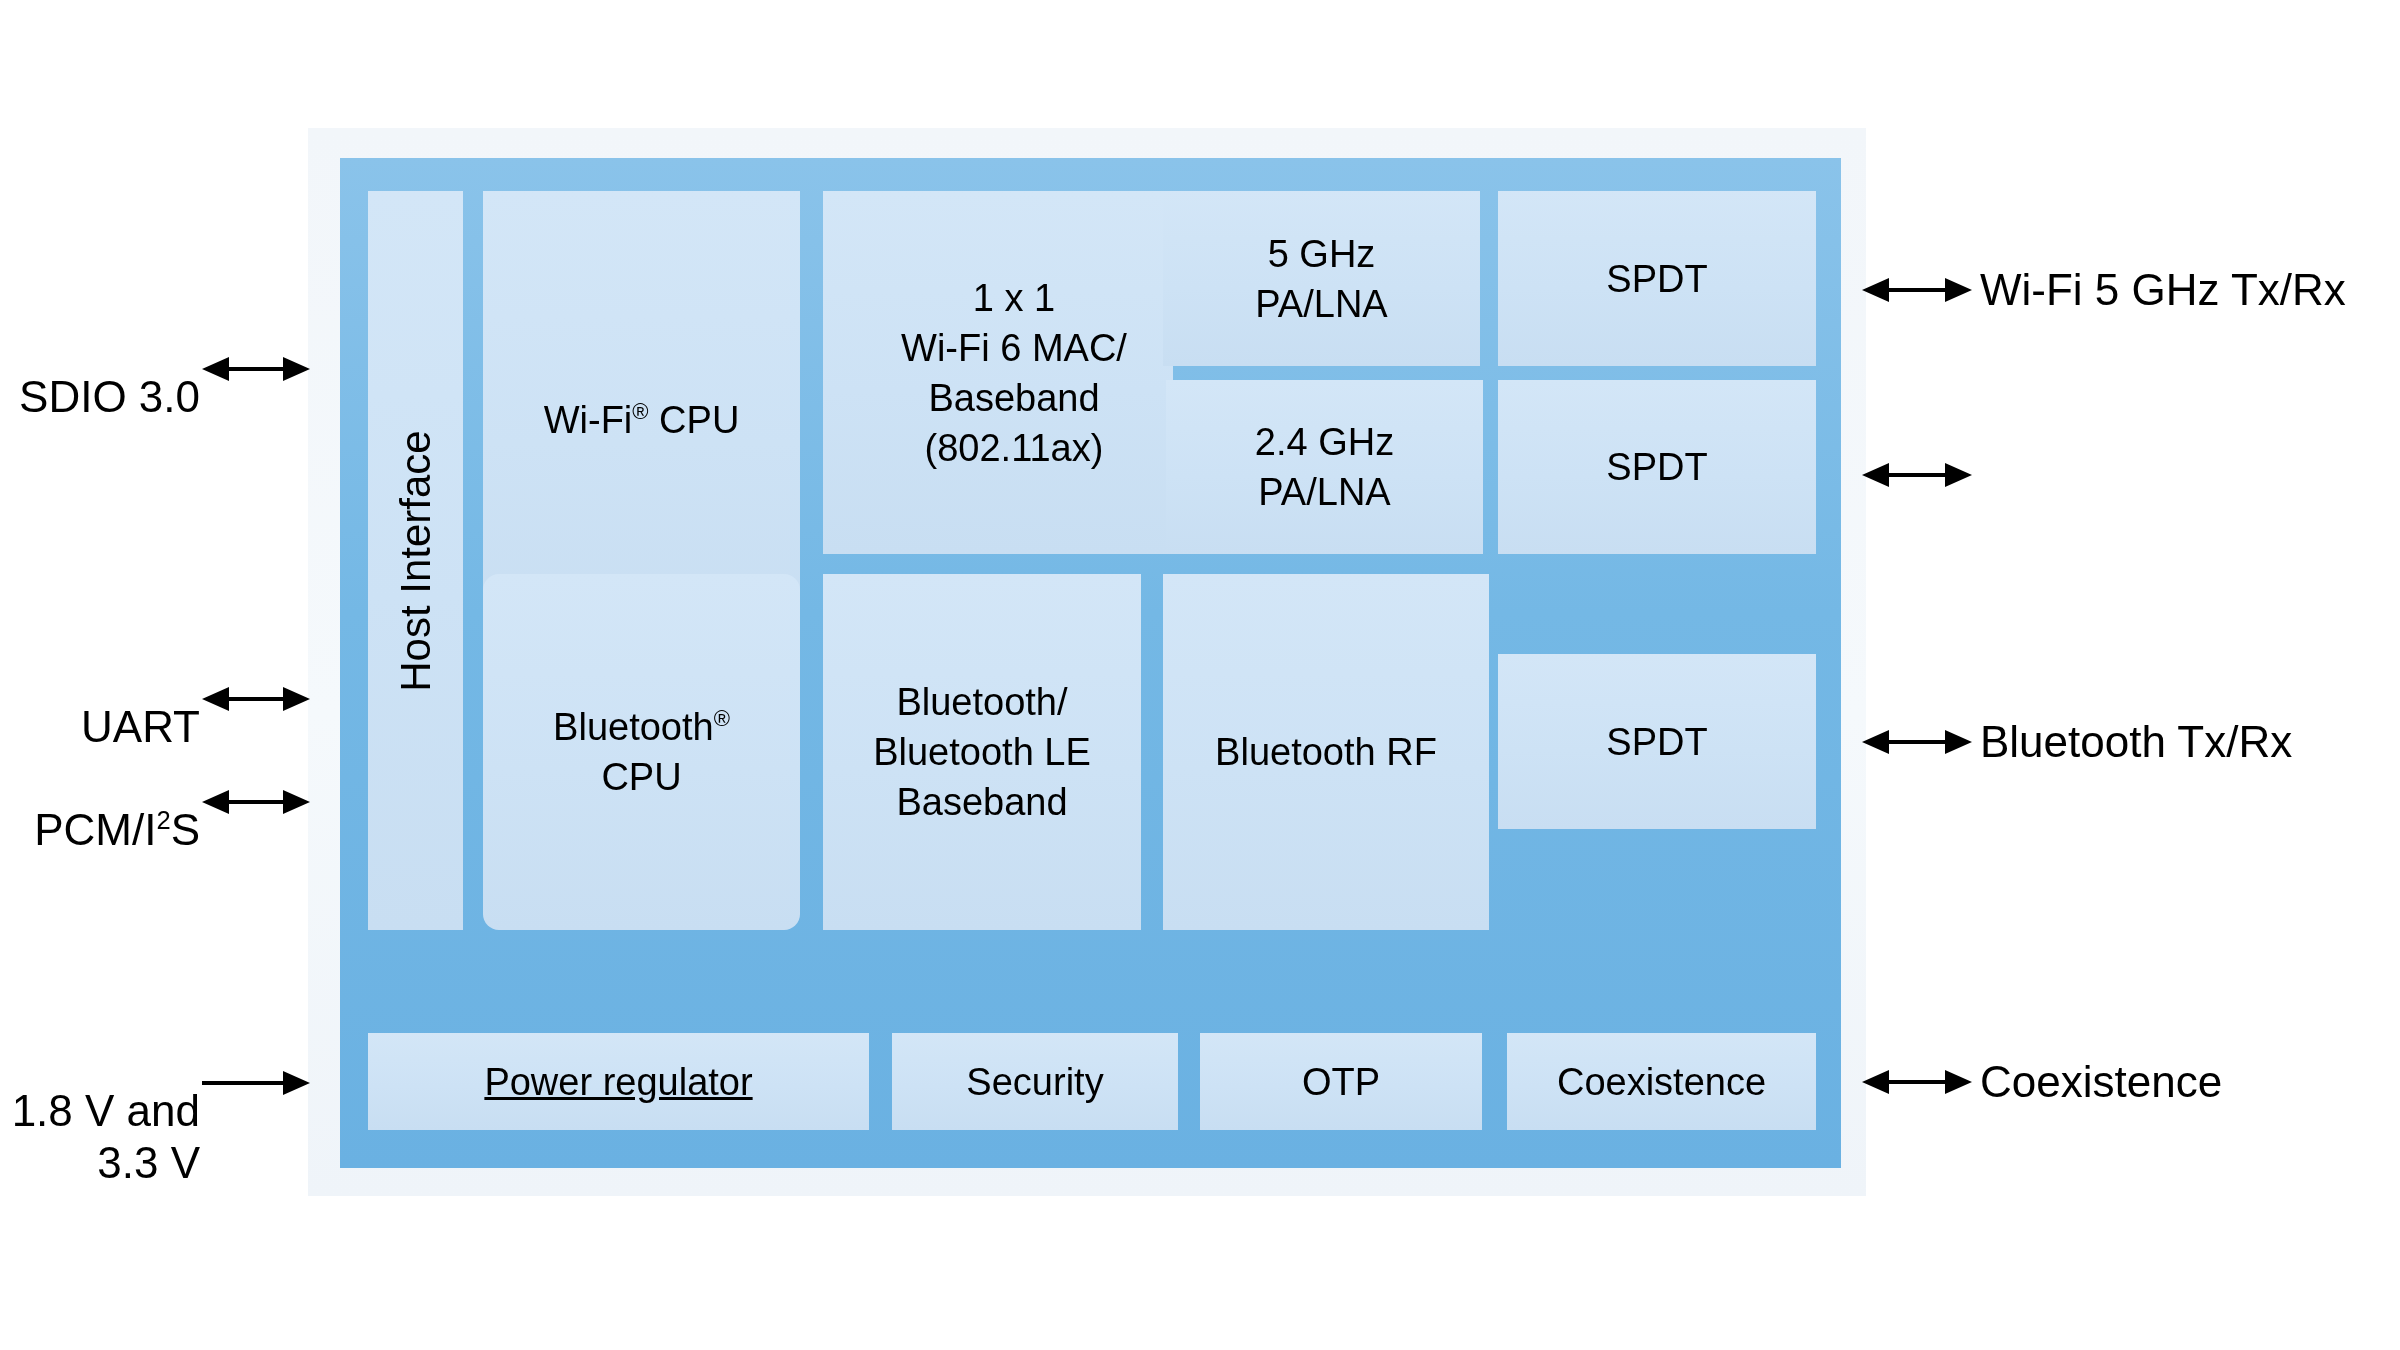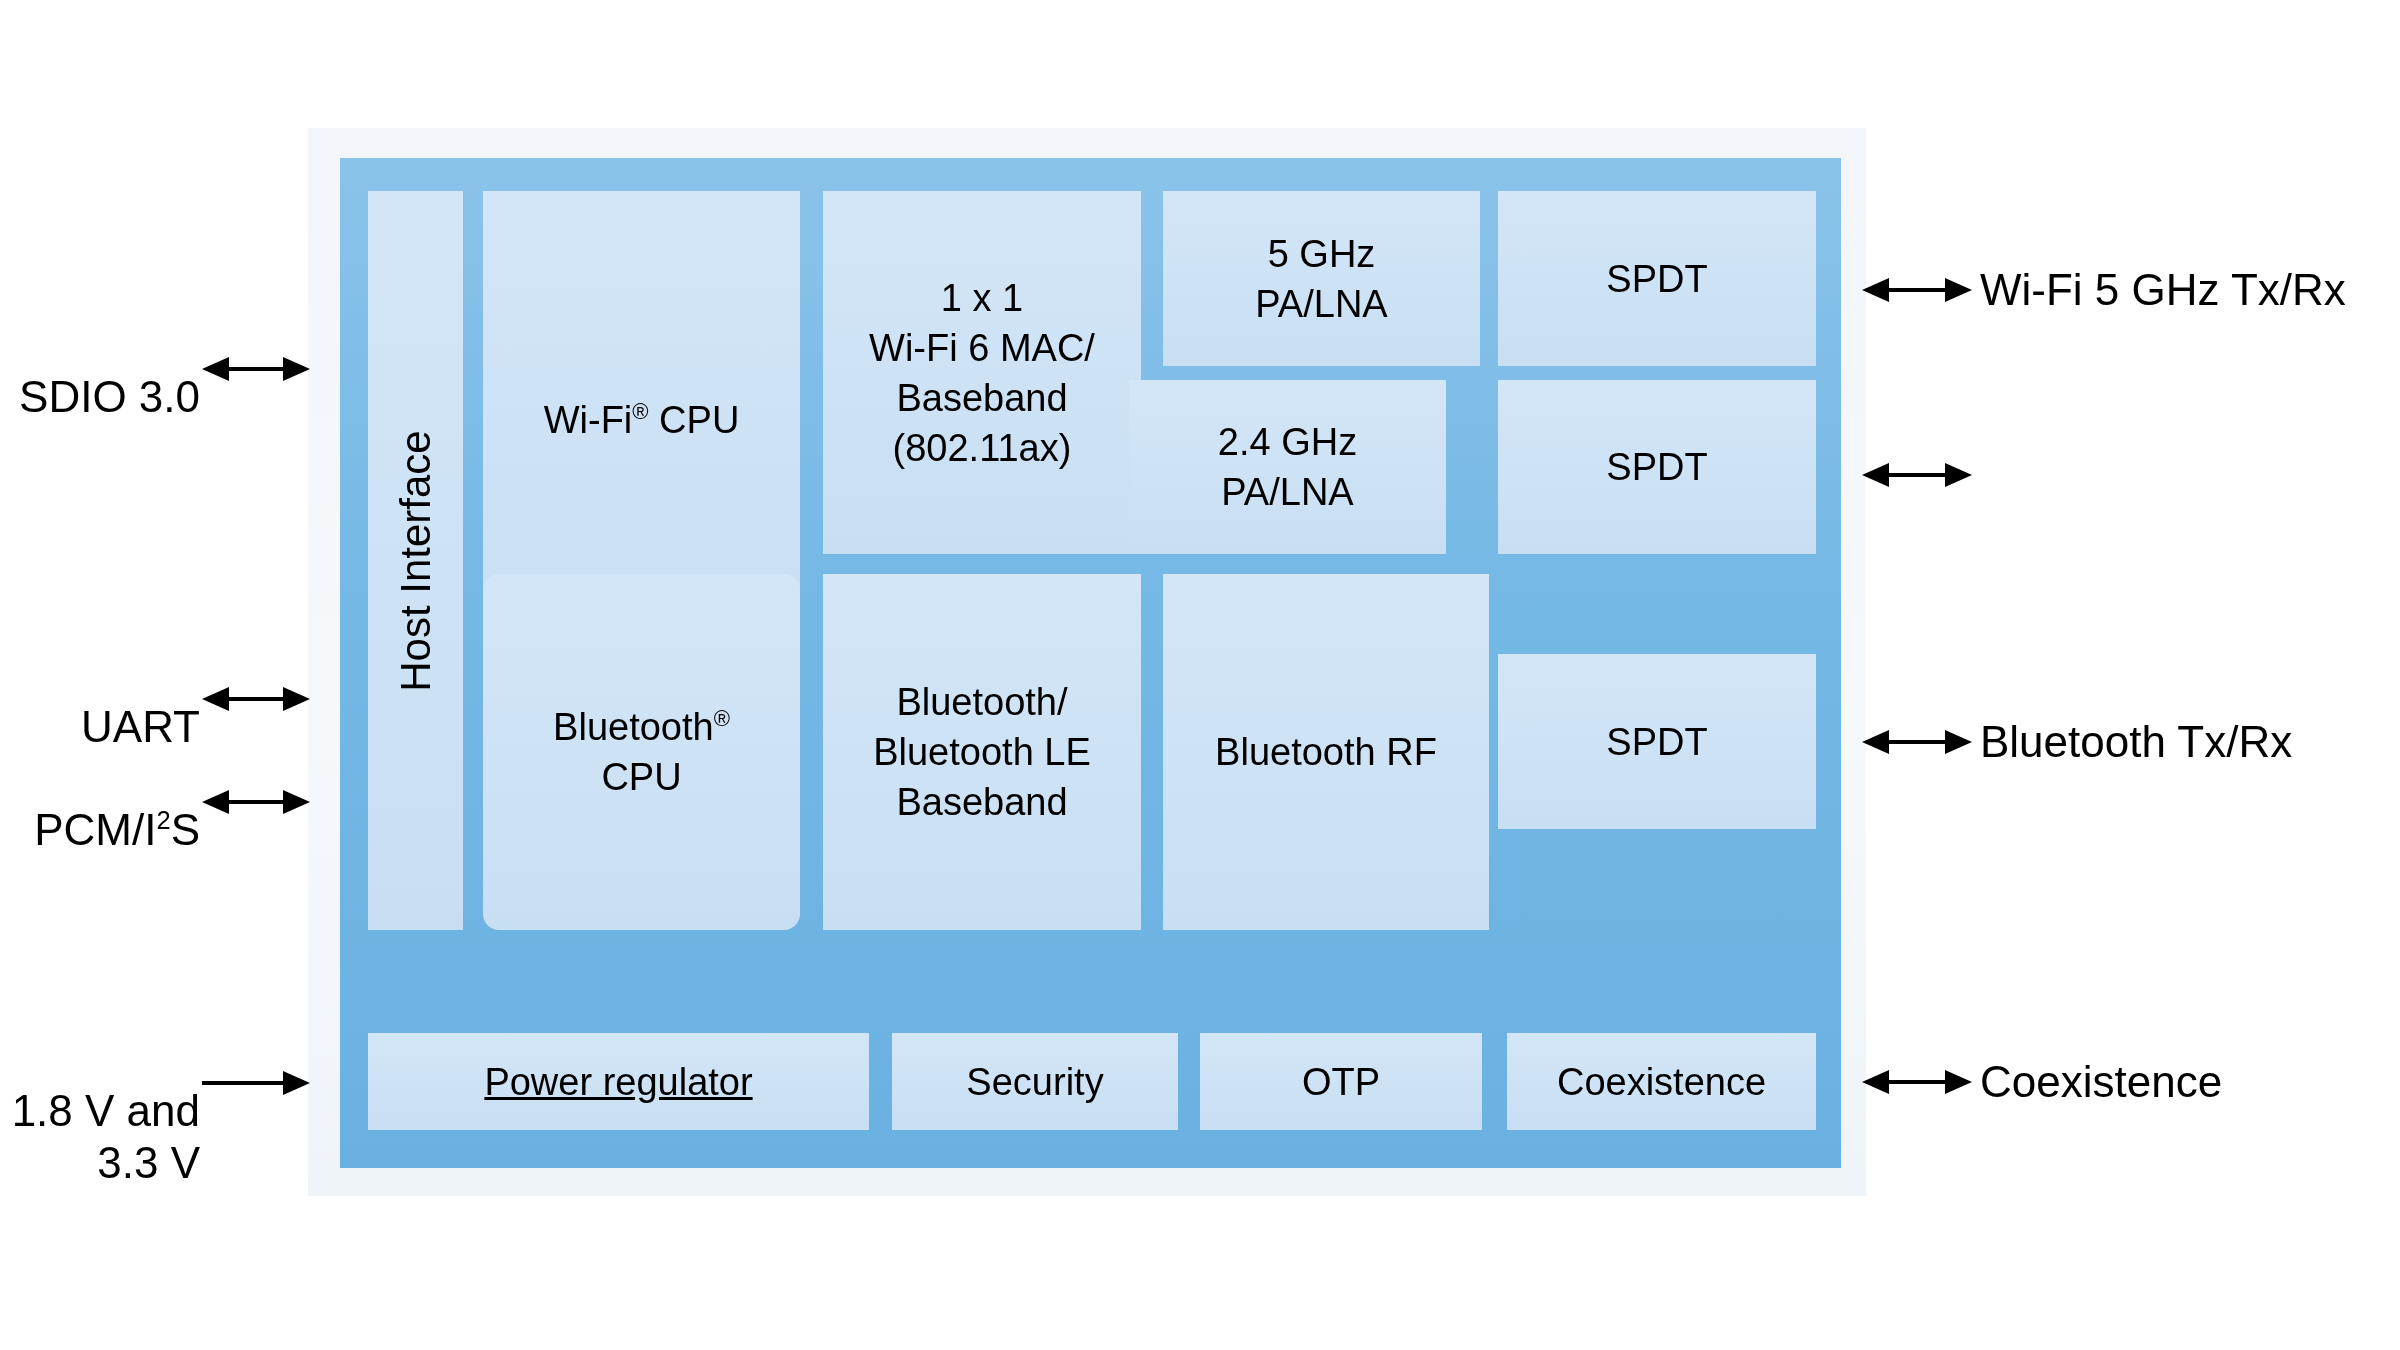--- a/index.html
+++ b/index.html
@@ -55,37 +55,37 @@
   <div class="chip">
 
     <div class="block vwrap" style="left:28px;top:33px;width:95px;height:739px;">
       <span class="vtext">Host Interface</span>
     </div>
 
     <div class="block" style="left:143px;top:33px;width:317px;height:457px;">
       <div><span>Wi-Fi</span><sup>®</sup><span> CPU</span></div>
     </div>
 
-    <div class="block" style="left:483px;top:33px;width:318px;height:363px;">
+    <div class="block" style="left:483px;top:33px;width:318px;height:363px;padding-left:32px;">
       <div>1 x 1</div>
       <div>Wi-Fi 6 MAC/</div>
       <div>Baseband</div>
       <div>(802.11ax)</div>
     </div>
 
     <div class="block" style="left:823px;top:33px;width:317px;height:175px;">
       <div>5 GHz</div>
       <div>PA/LNA</div>
     </div>
 
     <div class="block" style="left:1158px;top:33px;width:318px;height:175px;">
       <div>SPDT</div>
     </div>
 
-    <div class="block" style="left:789px;top:222px;width:317px;height:174px;">
+    <div class="block" style="left:826px;top:222px;width:317px;height:174px;">
       <div>2.4 GHz</div>
       <div>PA/LNA</div>
     </div>
 
     <div class="block" style="left:1158px;top:222px;width:318px;height:174px;">
       <div>SPDT</div>
     </div>
 
     <div class="block" style="left:143px;top:416px;width:317px;height:356px;border-radius:16px;">
       <div><span>Bluetooth</span><sup>®</sup></div>

